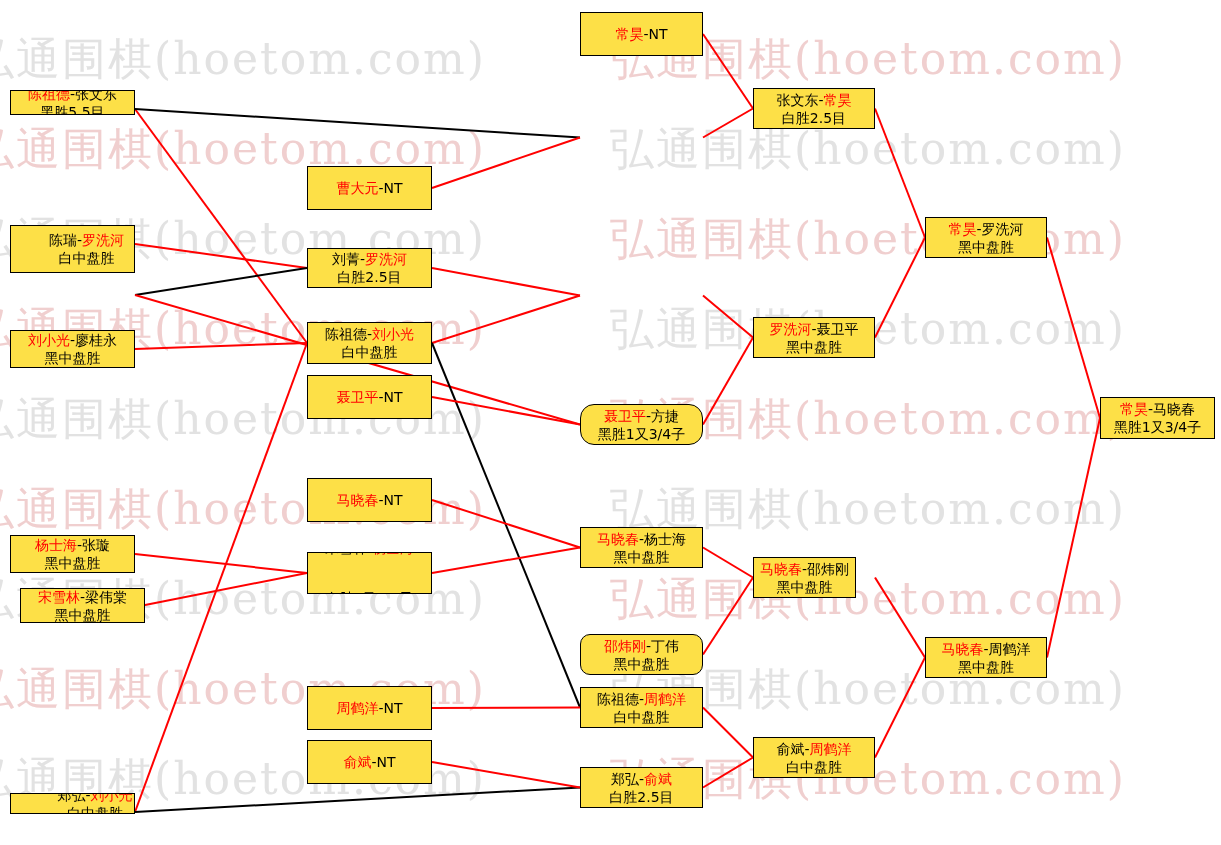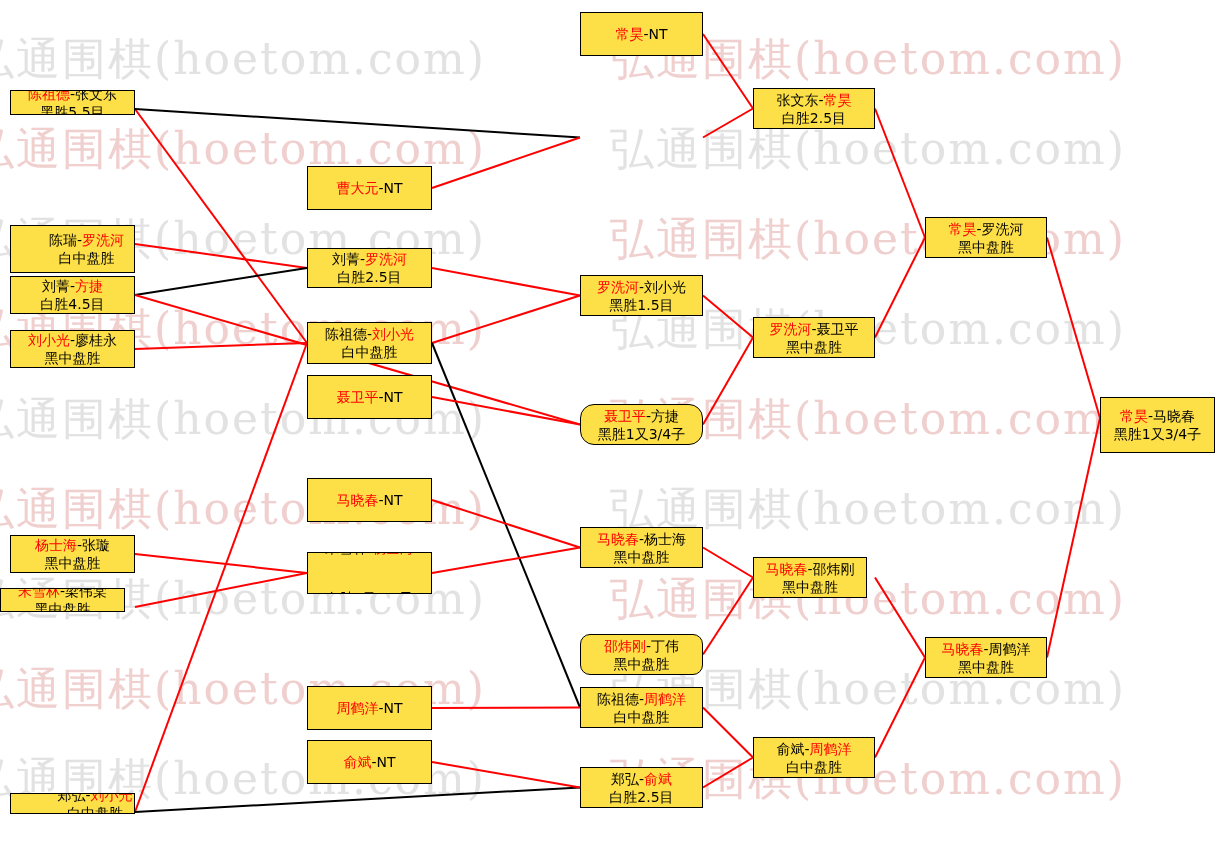--- a/index.html
+++ b/index.html
@@ -104,33 +104,29 @@
     </svg>
   <div id="box-layer">
       <div class="match" style="left: 10px; top: 90px; width: 125px; height: 25px;">
         <div class="names"><span class="win">陈祖德</span><span>-</span><span>张文东</span></div>
         <div class="result">黑胜5.5目</div>
       </div>
       <div class="match" style="left: 10px; top: 225px; width: 125px; height: 48px; padding-left: 28px;">
         <div class="names"><span>陈瑞</span><span>-</span><span class="win">罗洗河</span></div>
         <div class="result">白中盘胜</div>
       </div>
-      <div class="match" style="left: 10px; top: 276px; width: 125px; height: 38px;">
-        <div class="names"><span>刘菁</span><span>-</span><span class="win">方捷</span></div>
-        <div class="result">白胜4.5目</div>
-      </div>
       <div class="match" style="left: 10px; top: 330px; width: 125px; height: 38px;">
         <div class="names"><span class="win">刘小光</span><span>-</span><span>廖桂永</span></div>
         <div class="result">黑中盘胜</div>
       </div>
       <div class="match" style="left: 10px; top: 535px; width: 125px; height: 38px;">
         <div class="names"><span class="win">杨士海</span><span>-</span><span>张璇</span></div>
         <div class="result">黑中盘胜</div>
       </div>
-      <div class="match" style="left: 0; top: 588px; width: 125px; height: 24px;">
+      <div class="match" style="left: 20px; top: 588px; width: 125px; height: 35px;">
         <div class="names"><span class="win">宋雪林</span><span>-</span><span>梁伟棠</span></div>
         <div class="result">黑中盘胜</div>
       </div>
       <div class="match" style="left: 10px; top: 793px; width: 125px; height: 21px; padding-left: 45px;">
         <div class="names"><span>郑弘</span><span>-</span><span class="win">刘小光</span></div>
         <div class="result">白中盘胜</div>
       </div>
       <div class="match nt" style="left: 307px; top: 166px; width: 125px; height: 44px;">
         <div class="names"><span class="win">曹大元</span><span>-</span><span>NT</span></div>
       </div>
@@ -154,24 +150,20 @@
       </div>
       <div class="match nt" style="left: 307px; top: 686px; width: 125px; height: 44px; justify-content: center;">
         <div class="names"><span class="win">周鹤洋</span><span>-</span><span>NT</span></div>
       </div>
       <div class="match nt" style="left: 307px; top: 740px; width: 125px; height: 44px;">
         <div class="names"><span class="win">俞斌</span><span>-</span><span>NT</span></div>
       </div>
       <div class="match nt" style="left: 580px; top: 12px; width: 123px; height: 44px;">
         <div class="names"><span class="win">常昊</span><span>-</span><span>NT</span></div>
       </div>
-      <div class="match" style="left: 580px; top: 275px; width: 123px; height: 41px;">
-        <div class="names"><span class="win">罗洗河</span><span>-</span><span>刘小光</span></div>
-        <div class="result">黑胜1.5目</div>
-      </div>
       <div class="match" style="left: 580px; top: 404px; width: 123px; height: 41px; border-radius: 14px;">
         <div class="names"><span class="win">聂卫平</span><span>-</span><span>方捷</span></div>
         <div class="result">黑胜1又3/4子</div>
       </div>
       <div class="match" style="left: 580px; top: 527px; width: 123px; height: 41px;">
         <div class="names"><span class="win">马晓春</span><span>-</span><span>杨士海</span></div>
         <div class="result">黑中盘胜</div>
       </div>
       <div class="match" style="left: 580px; top: 634px; width: 123px; height: 41px; border-radius: 10px;">
         <div class="names"><span class="win">邵炜刚</span><span>-</span><span>丁伟</span></div>
@@ -186,34 +178,34 @@
         <div class="result">白胜2.5目</div>
       </div>
       <div class="match" style="left: 753px; top: 88px; width: 122px; height: 41px;">
         <div class="names"><span>张文东</span><span>-</span><span class="win">常昊</span></div>
         <div class="result">白胜2.5目</div>
       </div>
       <div class="match" style="left: 753px; top: 317px; width: 122px; height: 41px;">
         <div class="names"><span class="win">罗洗河</span><span>-</span><span>聂卫平</span></div>
         <div class="result">黑中盘胜</div>
       </div>
-      <div class="match" style="left: 753px; top: 557px; width: 114px; height: 41px;">
+      <div class="match" style="left: 753px; top: 557px; width: 103px; height: 41px;">
         <div class="names"><span class="win">马晓春</span><span>-</span><span>邵炜刚</span></div>
         <div class="result">黑中盘胜</div>
       </div>
       <div class="match" style="left: 753px; top: 737px; width: 122px; height: 41px;">
         <div class="names"><span>俞斌</span><span>-</span><span class="win">周鹤洋</span></div>
         <div class="result">白中盘胜</div>
       </div>
       <div class="match" style="left: 925px; top: 217px; width: 122px; height: 41px;">
         <div class="names"><span class="win">常昊</span><span>-</span><span>罗洗河</span></div>
         <div class="result">黑中盘胜</div>
       </div>
       <div class="match" style="left: 925px; top: 637px; width: 122px; height: 41px;">
         <div class="names"><span class="win">马晓春</span><span>-</span><span>周鹤洋</span></div>
         <div class="result">黑中盘胜</div>
       </div>
-      <div class="match" style="left: 1100px; top: 397px; width: 115px; height: 56px;">
+      <div class="match" style="left: 1100px; top: 397px; width: 115px; height: 42px;">
         <div class="names"><span class="win">常昊</span><span>-</span><span>马晓春</span></div>
         <div class="result">黑胜1又3/4子</div>
       </div>
     </div>
 </div>
 
 </body></html>

